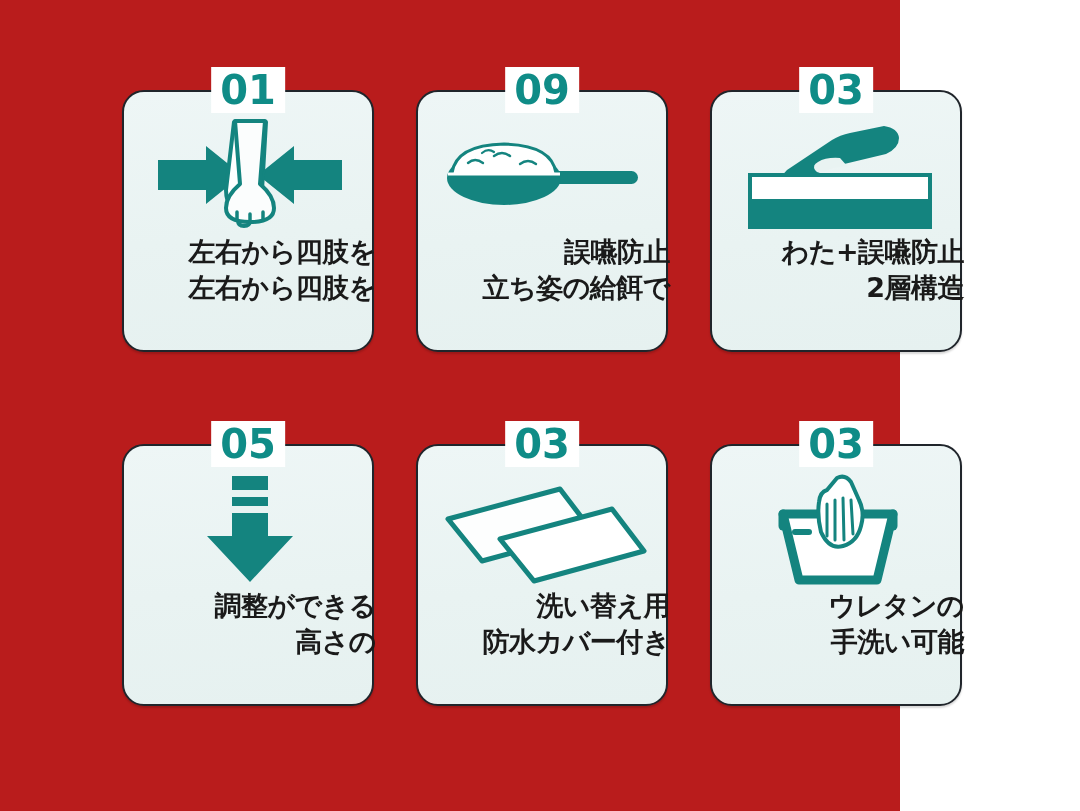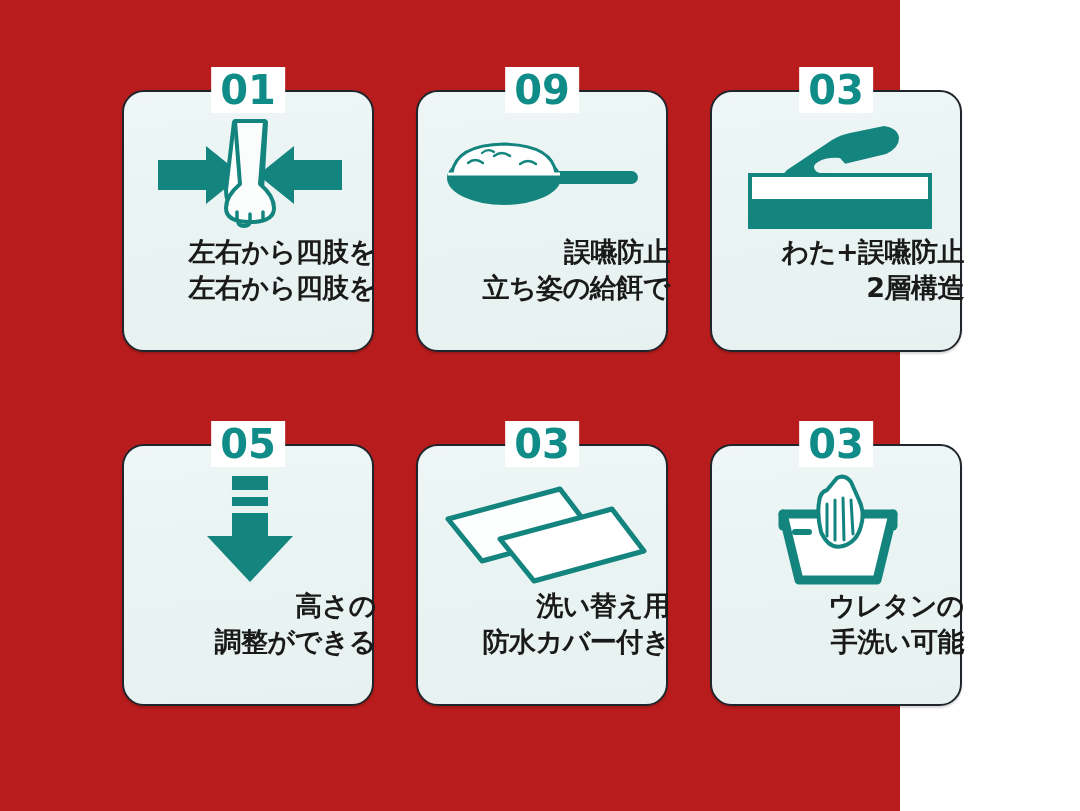--- a/index.html
+++ b/index.html
@@ -170,22 +170,22 @@
       <div class="icon-wrap">
         <svg width="130" height="118" viewBox="0 0 130 118" aria-hidden="true">
 
           <path d="M47 6 L83 6 L83 66 L108 66 L65 112 L22 66 L47 66 Z" fill="#14847f"></path>
 
           <rect x="45" y="20" width="40" height="7" fill="#e9f3f2"></rect>
           <rect x="45" y="36" width="40" height="7" fill="#e9f3f2"></rect>
         </svg>
       </div>
       <div class="caption">
+        <span class="ln">調整ができる</span>
         <span class="ln">高さの</span>
-        <span class="ln">調整ができる</span>
       </div>
     </div>
 
     <div class="card">
       <div class="badge">03</div>
       <div class="icon-wrap">
         <svg width="205" height="112" viewBox="0 0 205 112" aria-hidden="true">
 
           <path d="M6 46 L118 16 L150 58 L40 88 Z" fill="#fdfefe" stroke="#14847f" stroke-width="5" stroke-linejoin="round"></path>
 

